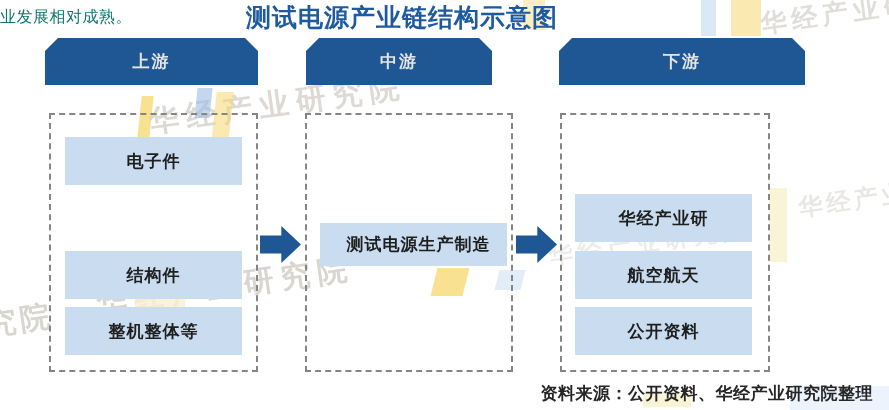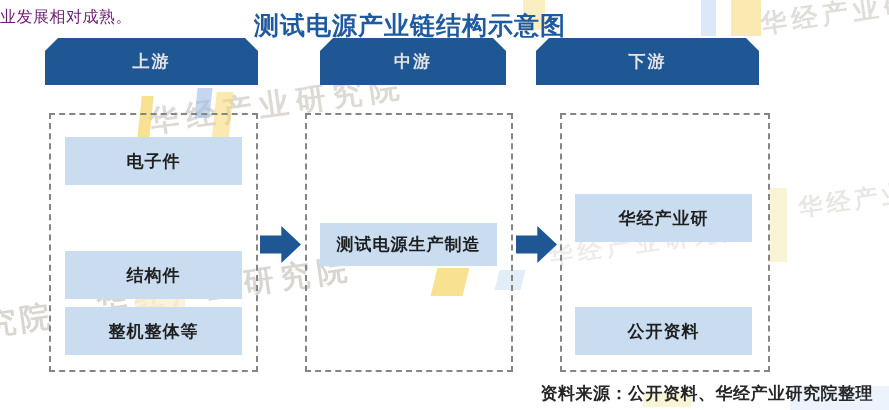--- a/index.html
+++ b/index.html
@@ -1,43 +1,43 @@
 <!DOCTYPE html>
 <html style="--primary-blue: #1F5795; --title-blue: #1E5AA0; --item-blue: #C9DCF0; --dashed-gray: #858585; --watermark-gray: #B4ADA2; --watermark-yellow: #F5D563;"><head>
 <meta charset="utf-8">
 <style>
   html,body{margin:0;padding:0;background:#fff;}
   .canvas{
     position:relative;width:889px;height:410px;background:#fff;overflow:hidden;
     font-family:"Liberation Sans","DejaVu Sans",sans-serif;
   }
-  .intro{position:absolute;top:7px;left:0;font-size:16px;color:#701a75;letter-spacing:.5px;z-index:3;text-align:right;}
-  .title{position:absolute;top:1px;left:402px;transform:translateX(-50%);margin:8px;
+  .intro{position:absolute;top:7px;left:0;font-size:16px;color:#0f766e;letter-spacing:.5px;z-index:3;text-align:right;}
+  .title{position:absolute;top:1px;left:402px;transform:translateX(-50%);margin:0;
     font-size:25px;font-weight:700;color:var(--title-blue);white-space:nowrap;letter-spacing:1px;z-index:3;}
 
   .stage-header{position:absolute;top:38px;height:47px;background:var(--primary-blue);color:#e5e5e5;
     display:flex;align-items:center;justify-content:center;font-size:17px;font-weight:700;letter-spacing:2px;
     clip-path:polygon(13px 0,calc(100% - 13px) 0,100% 13px,100% 100%,0 100%,0 13px);z-index:3;}
   .h-up{left:45px;width:213px}
-  .h-mid{left:320px;width:186px}
-  .h-down{left:536px;width:223px}
+  .h-mid{left:306px;width:186px}
+  .h-down{left:559px;width:246px}
 
   .dashed-box{position:absolute;top:113px;height:259px;border:2px dashed #858585;
     box-sizing:border-box;background:transparent;z-index:2;}
   .box-up{left:49px;width:209px}
   .box-mid{left:305px;width:208px}
   .box-down{left:560px;width:210px}
 
   .item{position:absolute;width:177px;height:48px;background:var(--item-blue);
     display:flex;align-items:center;justify-content:center;
     font-size:17px;font-weight:700;color:#1f1f1f;letter-spacing:1px;z-index:3;}
   .col-up{left:65px}
   .col-down{left:575px}
   .r0{top:137px}.r1{top:194px}.r2{top:251px}.r3{top:307px}
-  .item-mid{left:320px;top:223px;width:177px;height:43px;}
+  .item-mid{left:320px;top:223px;width:177px;height:43px;padding-left:10px;}
 
   .arrow{position:absolute;width:41px;height:37px;background:var(--primary-blue);
     clip-path:polygon(0 26%,52% 26%,52% 0,100% 50%,52% 100%,52% 74%,0 74%);z-index:3;}
   .a1{left:260px;top:226px}
   .a2{left:516px;top:226px}
 
   .source{position:absolute;top:382px;right:16px;font-size:17px;font-weight:700;
     color:#262626;letter-spacing:.5px;z-index:3;}
 
   
@@ -98,19 +98,20 @@
   <div class="dashed-box box-mid"></div>
   <div class="dashed-box box-down"></div>
 
   <div class="item col-up r0">电子件</div>
   <div class="item col-up r2">结构件</div>
   <div class="item col-up r3">整机整体等</div>
 
   <div class="item item-mid">测试电源生产制造</div>
 
   <div class="item col-down r1">华经产业研</div>
+  <div class="item col-down r2">航空航天</div>
   <div class="item col-down r3">公开资料</div>
 
   <div class="arrow a1"></div>
   <div class="arrow a2"></div>
 
   <div class="source">资料来源：公开资料、华经产业研究院整理</div>
 </div>
 
 </body></html>

